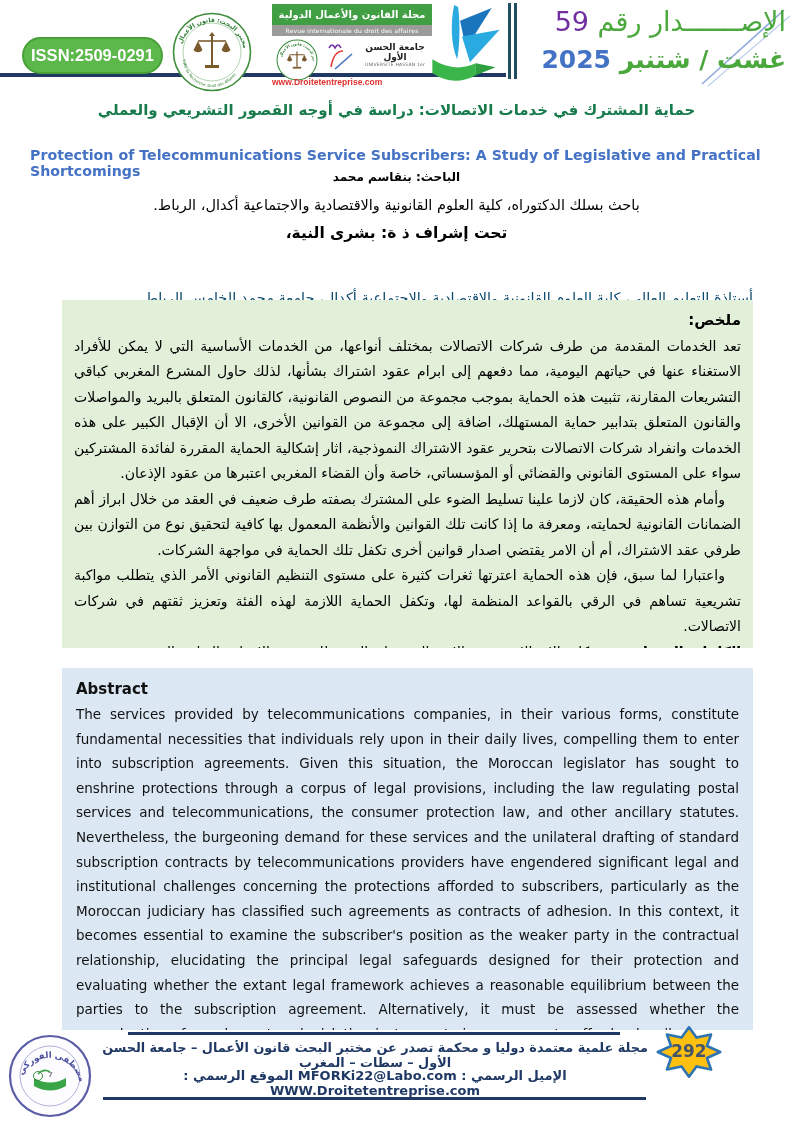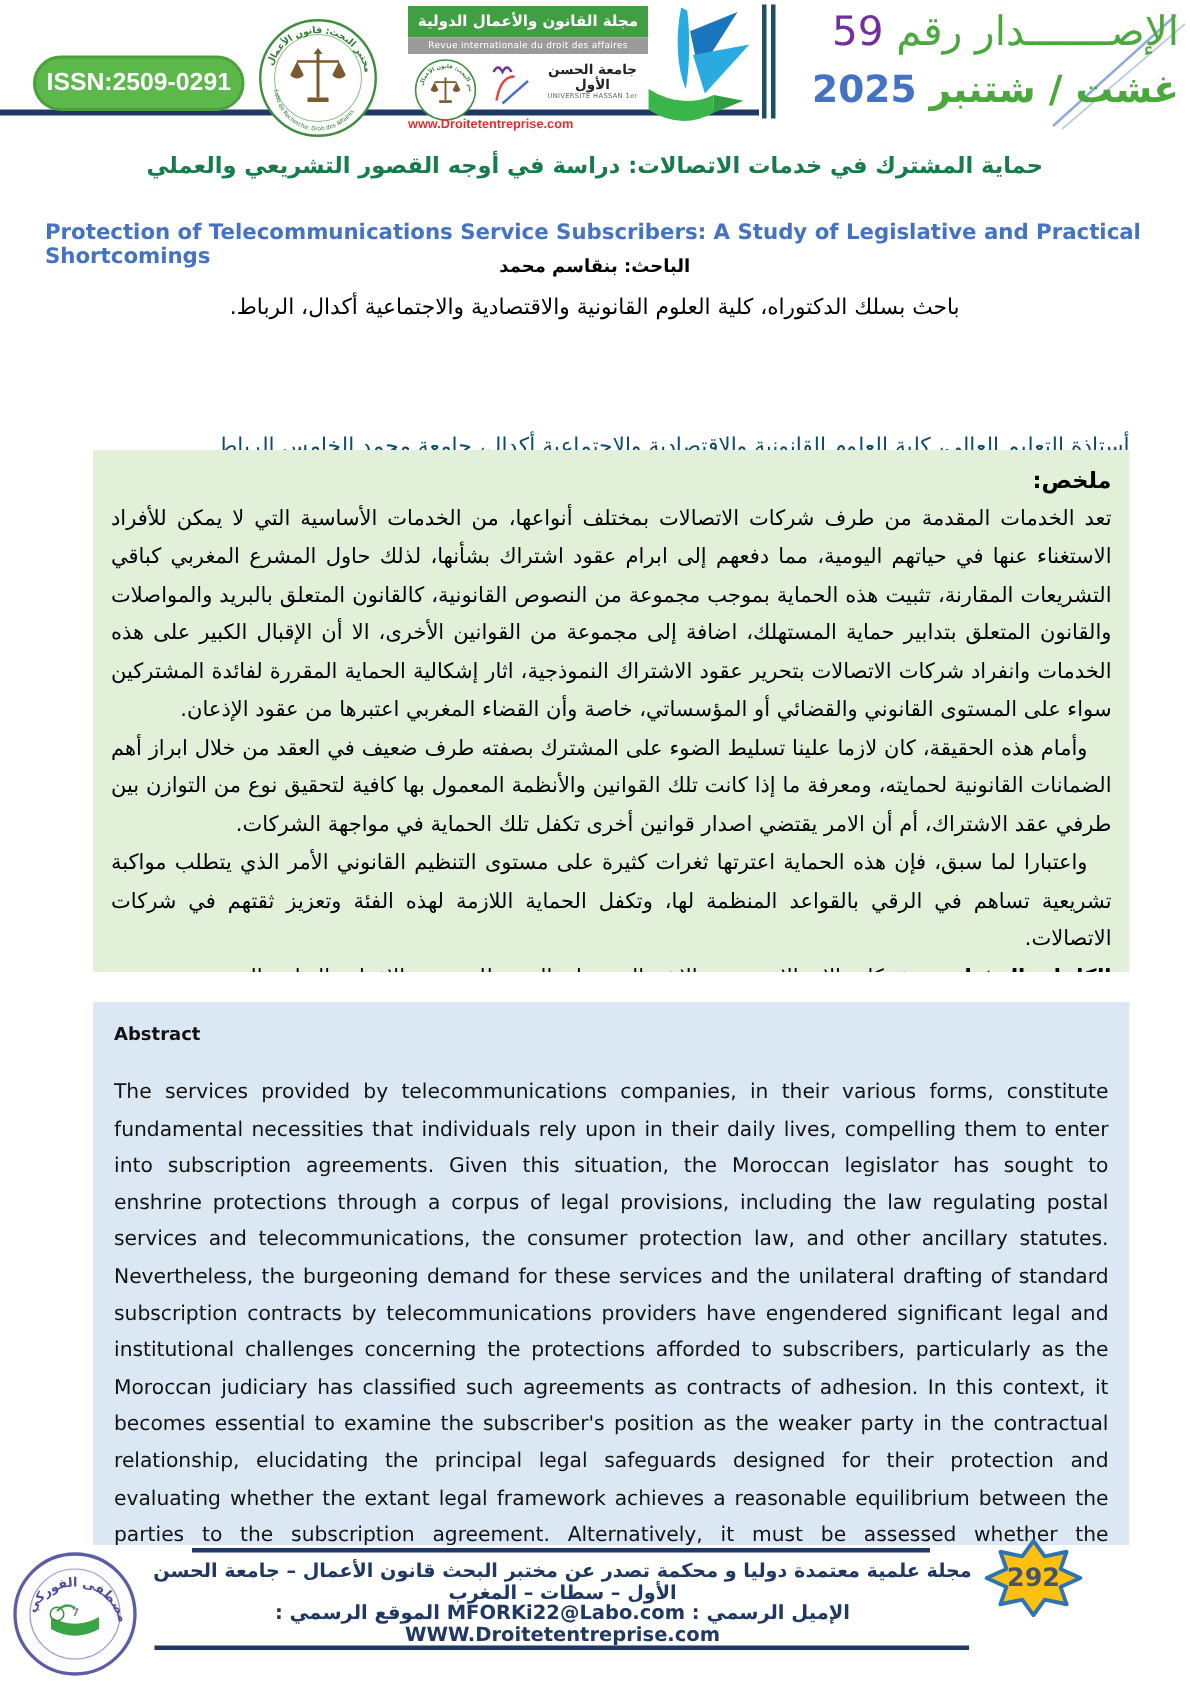--- a/index.html
+++ b/index.html
@@ -49,21 +49,21 @@
 
   
   .box-ar{left:62px;top:300px;width:667px;height:332px;background:#E2EFD9;padding:8px 12px;
      direction:rtl;text-align:justify;font-size:14px;line-height:25.5px;color:#000000;overflow:hidden;}
   .box-ar h3{margin:0;font-size:15px;line-height:25.5px;}
   .box-ar p{margin:0;text-indent:16px;}
   .box-ar p.first{text-indent:0;}
   .kw-label{font-weight:bold;}
   .box-en{left:62px;top:668px;width:663px;height:346px;background:#DBE8F4;padding:8px 14px;
      text-align:justify;font-size:13.5px;line-height:24.6px;color:#111;overflow:hidden;}
-  .box-en h3{margin:0 0 14px 0;font-size:12px;line-height:26px;}
+  .box-en h3{margin:0 0 0 0;font-size:15px;line-height:26px;}
   .box-en p{margin:0;}
 
   
   .ft-rule1{left:128px;top:1032px;width:492px;height:3px;background:#203864;}
   .ft-rule2{left:103px;top:1097px;width:543px;height:3px;background:#203864;}
   .ft-line1{left:95px;top:1040px;width:560px;text-align:center;direction:rtl;font-size:12.8px;
      font-weight:bold;color:#1F3864;}
   .ft-line2{left:95px;top:1068px;width:560px;text-align:center;direction:rtl;font-size:13px;
      font-weight:bold;color:#1F3864;}
   .ft-seal{left:8px;top:1034px;width:84px;height:84px;}
@@ -162,20 +162,21 @@
     <div class="issue-line2">
       <span>غشت / شتنبر</span>
       <span class="num">2025</span>
     </div>
   </div>
 
   <div class="abs title-ar">حماية المشترك في خدمات الاتصالات: دراسة في أوجه القصور التشريعي والعملي</div>
   <div class="abs title-en">Protection of Telecommunications Service Subscribers: A Study of Legislative and Practical Shortcomings</div>
   <div class="abs author-line">الباحث: بنقاسم محمد</div>
   <div class="abs author-aff">باحث بسلك الدكتوراه، كلية العلوم القانونية والاقتصادية والاجتماعية أكدال، الرباط.</div>
+  <div class="abs superv-line">تحت إشراف ذ ة: بشرى النية،</div>
   <div class="abs superv-aff">أستاذة التعليم العالي، كلية العلوم القانونية والاقتصادية والاجتماعية أكدال، جامعة محمد الخامس الرباط.</div>
 
   <div class="abs box-ar">
     <h3>ملخص:</h3>
     <p class="first">تعد الخدمات المقدمة من طرف شركات الاتصالات بمختلف أنواعها، من الخدمات الأساسية التي لا يمكن للأفراد الاستغناء عنها في حياتهم اليومية، مما دفعهم إلى ابرام عقود اشتراك بشأنها، لذلك حاول المشرع المغربي كباقي التشريعات المقارنة، تثبيت هذه الحماية بموجب مجموعة من النصوص القانونية، كالقانون المتعلق بالبريد والمواصلات والقانون المتعلق بتدابير حماية المستهلك، اضافة إلى مجموعة من القوانين الأخرى، الا أن الإقبال الكبير على هذه الخدمات وانفراد شركات الاتصالات بتحرير عقود الاشتراك النموذجية، اثار إشكالية الحماية المقررة لفائدة المشتركين سواء على المستوى القانوني والقضائي أو المؤسساتي، خاصة وأن القضاء المغربي اعتبرها من عقود الإذعان.</p>
     <p>وأمام هذه الحقيقة، كان لازما علينا تسليط الضوء على المشترك بصفته طرف ضعيف في العقد من خلال ابراز أهم الضمانات القانونية لحمايته، ومعرفة ما إذا كانت تلك القوانين والأنظمة المعمول بها كافية لتحقيق نوع من التوازن بين طرفي عقد الاشتراك، أم أن الامر يقتضي اصدار قوانين أخرى تكفل تلك الحماية في مواجهة الشركات.</p>
     <p>واعتبارا لما سبق، فإن هذه الحماية اعترتها ثغرات كثيرة على مستوى التنظيم القانوني الأمر الذي يتطلب مواكبة تشريعية تساهم في الرقي بالقواعد المنظمة لها، وتكفل الحماية اللازمة لهذه الفئة وتعزيز ثقتهم في شركات الاتصالات.</p>
     <p class="first"><span class="kw-label">الكلمات المفتاحية:</span><span> شركات الاتصالات، عقود الاشتراك، حماية المستهلك، عقود الإذعان، التوازن العقدي.</span></p>
   </div>
 

